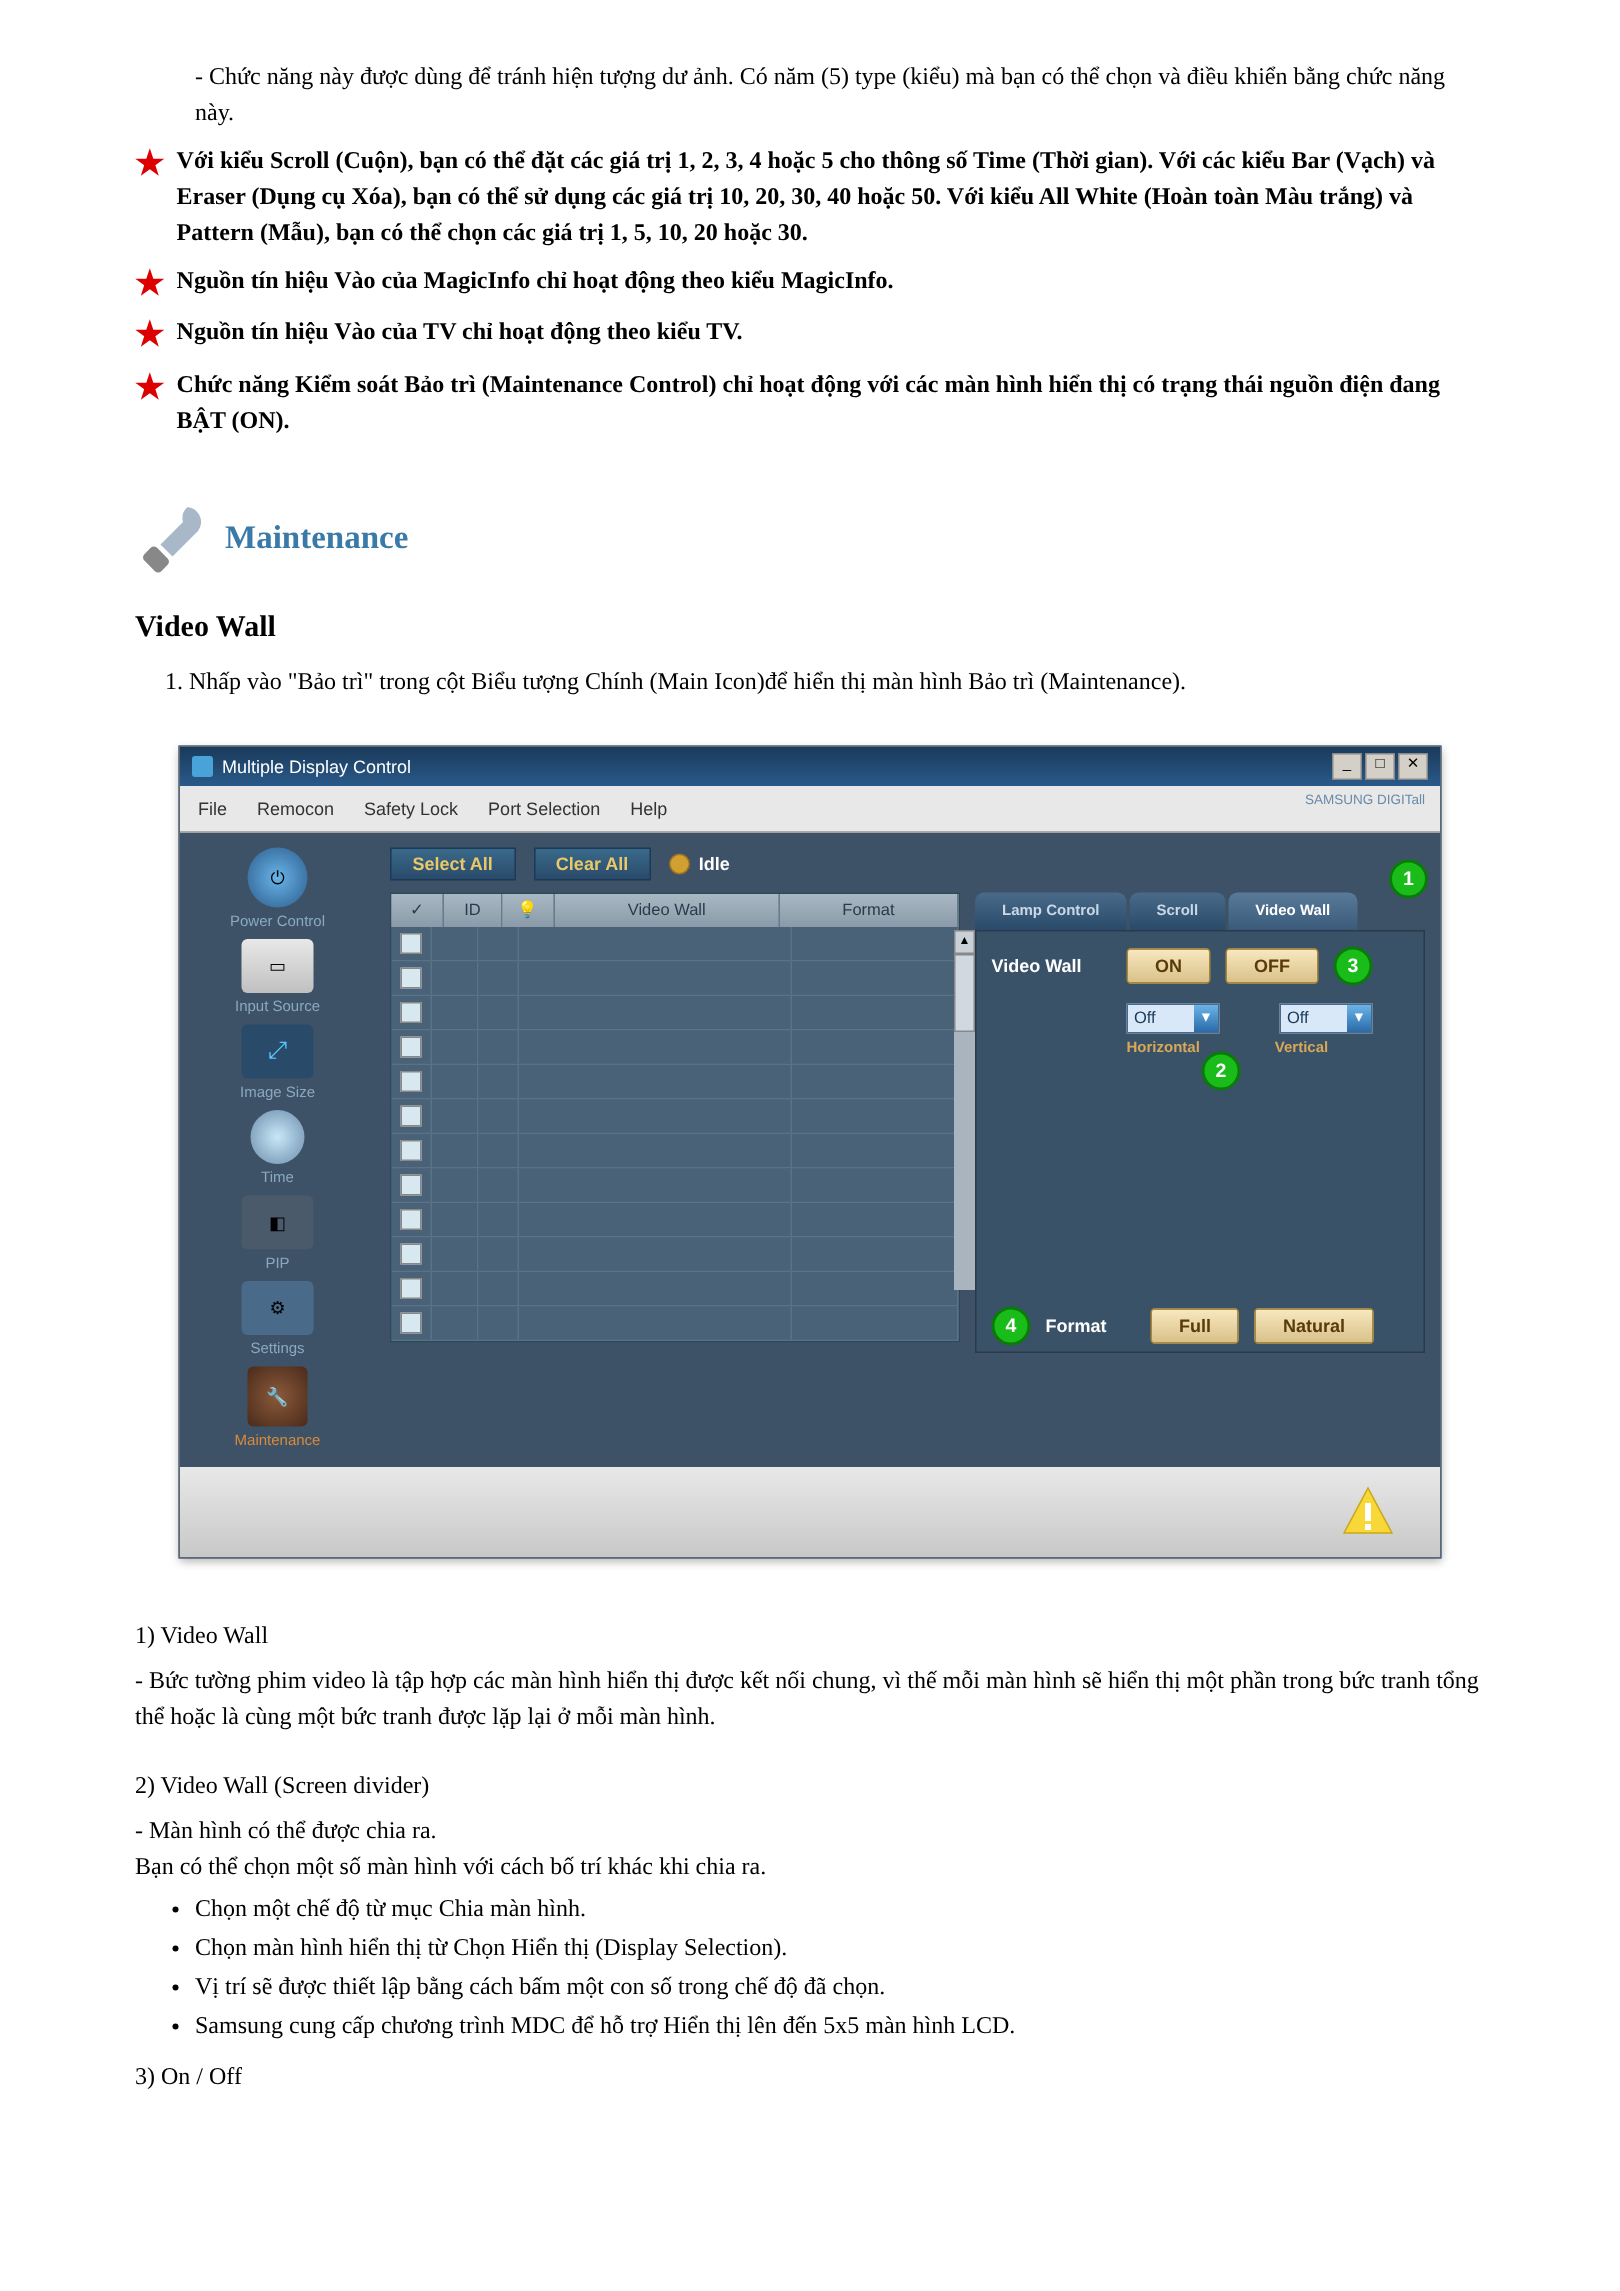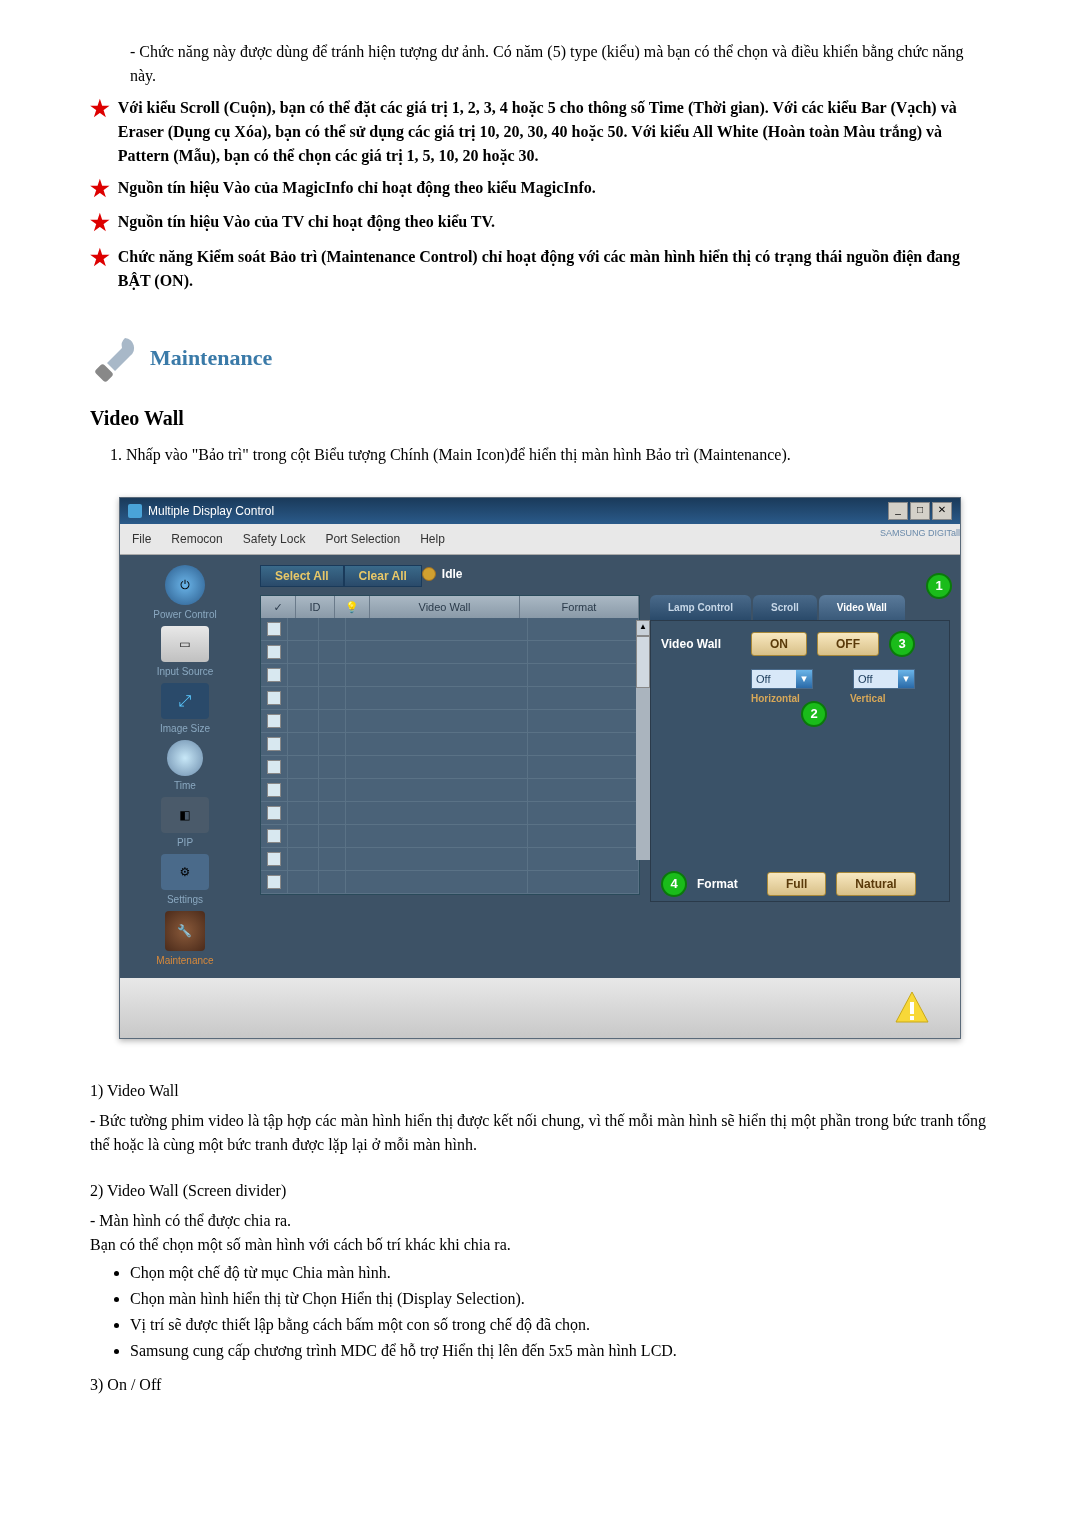--- a/index.html
+++ b/index.html
@@ -117,21 +117,21 @@
       border-bottom: 1px solid #aaa;
       position: relative;
     }
     .menu-item {
       padding: 2px 10px;
       color: #333;
       cursor: pointer;
     }
     .samsung {
       position: absolute;
-      right: 0;
+      right: 10px;
       top: 3px;
       font-size: 9px;
       color: #6a8aaa;
       font-family: Arial, sans-serif;
     }
     .app-body {
       display: flex;
       background: #3d5266;
     }
     .sidebar {
@@ -180,22 +180,22 @@
       flex: 1;
       padding: 10px;
       display: flex;
       gap: 10px;
     }
     .table-panel {
       width: 380px;
     }
     .toolbar {
       display: flex;
-      gap: 0;
-      align-items: flex-start;
+      gap: 12px;
+      align-items: center;
       margin-bottom: 8px;
     }
     .tb-btn {
       background: linear-gradient(#3a6a8a,#2a4a6a);
       border: 1px solid #1a3a5a;
       color: #e8c868;
       padding: 3px 14px;
       font-size: 12px;
       font-weight: bold;
       cursor: pointer;

